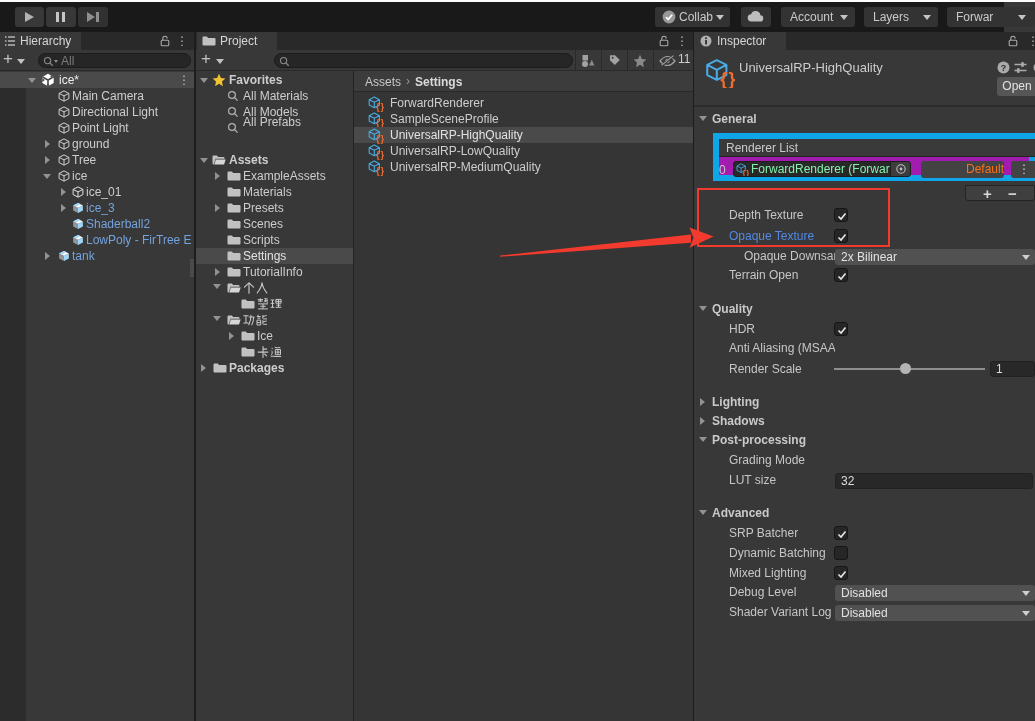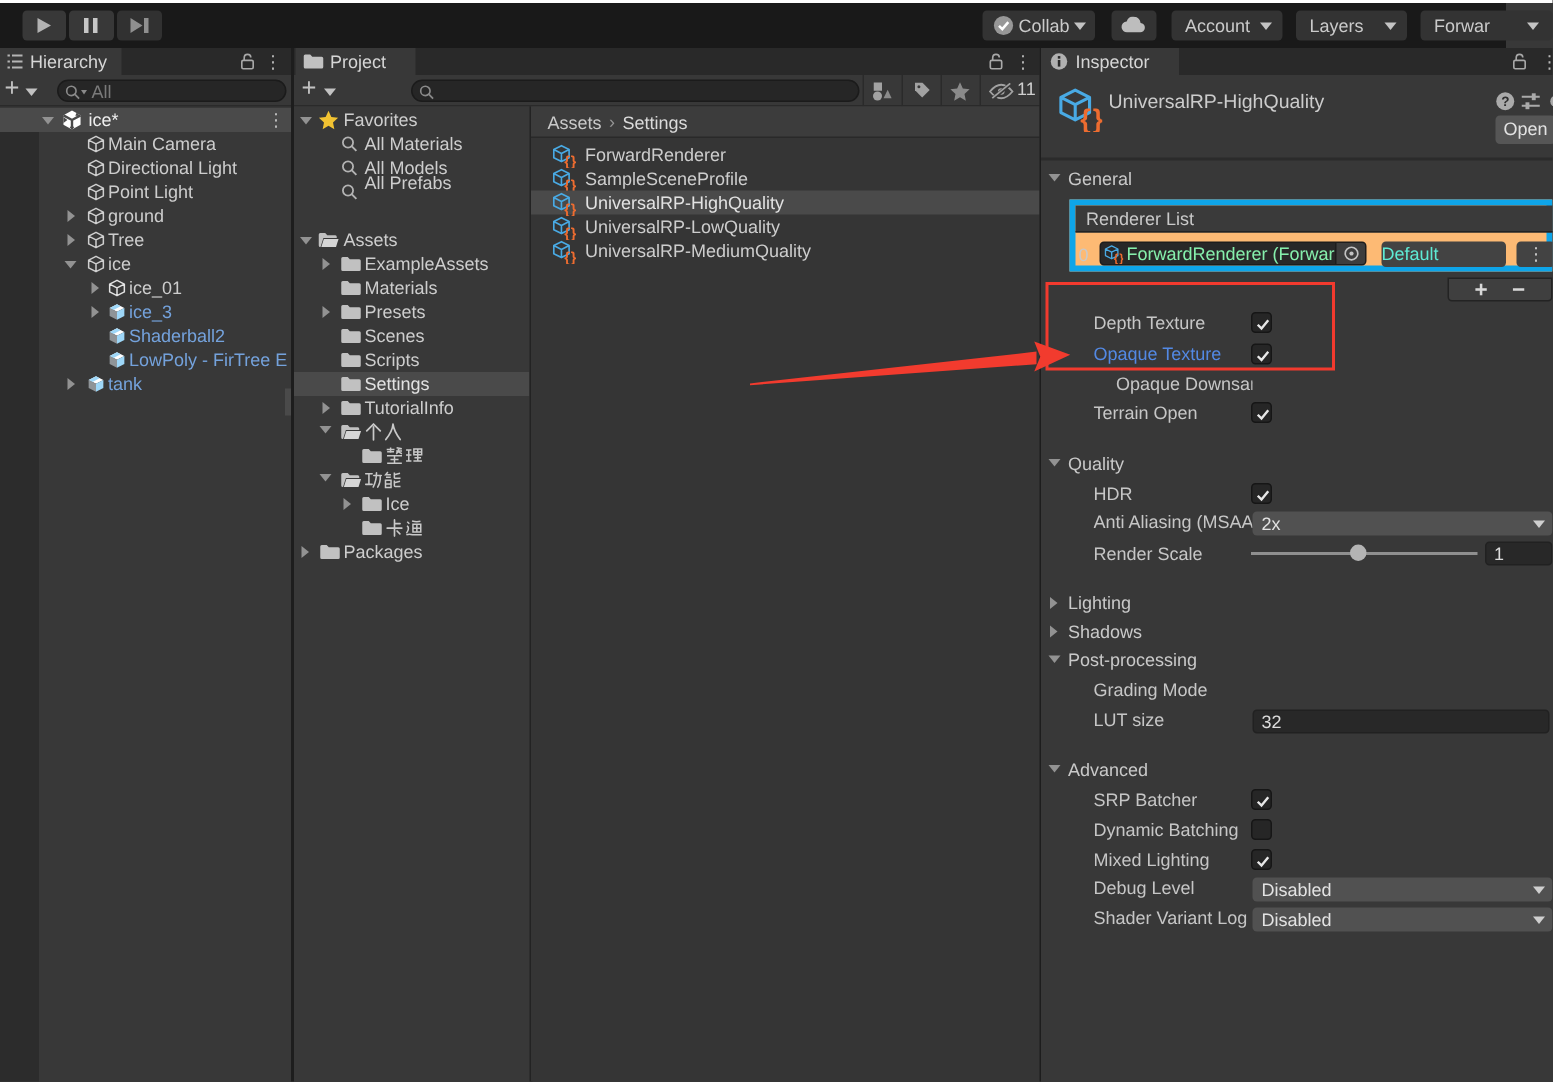--- a/index.html
+++ b/index.html
@@ -1,20 +1,20 @@
 <!DOCTYPE html>
 <html><head>
 <meta charset="utf-8">
 <style>
 * { margin:0; padding:0; box-sizing:border-box; }
 html,body { width:1035px; height:721px; background:#383838; overflow:hidden;
   font-family:"Liberation Sans", sans-serif; font-size:12px; color:#cdcdcd; }
 .a { position:absolute; }
 .t { position:absolute; white-space:nowrap; line-height:16px; }
-.b { font-weight:normal; }
+.b { font-weight:bold; }
 .tri-d { position:absolute; width:0; height:0; border-left:4px solid transparent; border-right:4px solid transparent; border-top:5px solid #929292; }
 .tri-r { position:absolute; width:0; height:0; border-top:4px solid transparent; border-bottom:4px solid transparent; border-left:5px solid #929292; }
 .dda { position:absolute; width:0; height:0; border-left:4px solid transparent; border-right:4px solid transparent; border-top:5px solid #cfcfcf; right:5px; top:6px; }
 .chk { position:absolute; width:14px; height:14px; background:#262626; border:1px solid #161616; border-radius:3px; }
 .chk svg { position:absolute; left:1px; top:1px; }
 .dd { position:absolute; height:16px; background:#515151; border-radius:3px; line-height:16px; padding-left:6px; color:#e2e2e2; }
 .inp { position:absolute; height:16px; background:#282828; border:1px solid #212121; border-radius:3px; line-height:14px; padding-left:5px; color:#dcdcdc; }
 .tbtn { position:absolute; height:20px; background:#383838; border-radius:3px; }
 .row-sel { position:absolute; background:#4a4a4a; }
 .lbl { position:absolute; white-space:nowrap; line-height:16px; color:#c6c6c6; overflow:hidden; }
@@ -430,73 +430,73 @@
         <rect x="3" y="7.2" width="2.6" height="4.6" fill="#aaaaaa"></rect>
       </svg>
     <svg class="a" style="left:337px;top:11px" width="13" height="13" viewBox="0 0 13 13">
         <circle cx="6.5" cy="6.5" r="4" fill="#aaaaaa"></circle>
       </svg>
     <div class="a" style="left:303px;top:27px;width:40px;height:19px;background:#565656;border-radius:3px;text-align:center;line-height:19px;color:#e2e2e2">Open</div>
   </div>
   <div class="a" id="ibody" style="left:0;top:77px;width:341px;height:612px;overflow:hidden">
     <div class="tri-d" style="left:5px;top:7px"></div>
     <span class="t b" style="left:18px;top:2px;color:#c9c9c9">General</span>
-    <div class="a" style="left:19px;top:24px;width:322px;height:48px;border:4px solid #0ea5e9;background:#fdba74">
+    <div class="a" style="left:19px;top:24px;width:322px;height:48px;border:6px solid #0ea5e9;background:#a21caf">
       <div class="a" style="left:0;top:0;width:320px;height:18px;background:#3a3a3a;border-bottom:1px solid #232323">
         <span class="t" style="left:7px;top:1px;color:#c9c9c9">Renderer List</span>
       </div>
     </div>
     <span class="t" style="left:25px;top:53px;color:#c9c9c9">0</span>
     <div class="a" style="left:39px;top:52px;width:178px;height:16px;background:#282828;border:1px solid #1d1d1d;border-radius:3px;overflow:hidden">
       <svg class="a" style="left:2px;top:1px" width="13" height="13" viewBox="0 0 16 16">
           <use href="#so"></use>
         </svg>
       <span class="t" style="left:17px;top:-1px;color:#86efac">ForwardRenderer (Forwar</span>
       <div class="a" style="right:0;top:0;width:20px;height:16px;background:#3d3d3d;border-left:1px solid #1d1d1d">
         <svg class="a" style="left:4px;top:1px;color:#c2c2c2" width="12" height="12">
             <use href="#pick"></use>
           </svg>
       </div>
     </div>
-    <div class="a" style="left:227px;top:52px;width:83px;height:17px;background:#434343;border-radius:3px;text-align:left;line-height:17px;color:#5eead4">Default</div>
+    <div class="a" style="left:227px;top:52px;width:83px;height:17px;background:#434343;border-radius:3px;text-align:right;line-height:17px;color:#f97316">Default</div>
     <div class="a" style="left:317px;top:52px;width:26px;height:17px;background:#434343;border-radius:3px;text-align:center;line-height:17px;color:#cccccc">⋮</div>
     <div class="a" style="left:271px;top:76px;width:70px;height:16px;background:#3f3f3f;border:1px solid #232323;border-radius:0 0 3px 3px">
       <span class="a" style="left:17px;top:-1px;font-size:15px;font-weight:bold;color:#d8d8d8">+</span>
       <span class="a" style="left:42px;top:-1px;font-size:15px;font-weight:bold;color:#d8d8d8">−</span>
     </div>
     <div class="a" style="left:3px;top:79px;width:193px;height:59px;border:2px solid #f23a2e"></div>
     <span class="lbl" style="left:35px;top:98px">Depth Texture</span>
     <div class="chk" style="left:140px;top:99px">
         <svg width="12" height="12">
           <path d="M2.5 6.5 L5 9 L9.5 3.5" stroke="#e8e8e8" stroke-width="1.6" fill="none"></path>
         </svg>
       </div>
     <span class="lbl" style="left:35px;top:119px;color:#5389e4">Opaque Texture</span>
     <div class="chk" style="left:140px;top:120px">
         <svg width="12" height="12">
           <path d="M2.5 6.5 L5 9 L9.5 3.5" stroke="#e8e8e8" stroke-width="1.6" fill="none"></path>
         </svg>
       </div>
     <span class="lbl" style="left:50px;top:139px;width:91px">Opaque Downsampling</span>
+    <div class="dd" style="left:141px;top:140px;width:200px">2x Bilinear<div class="dda"></div></div>
     <span class="lbl" style="left:35px;top:158px">Terrain Open</span>
     <div class="chk" style="left:140px;top:159px">
         <svg width="12" height="12">
           <path d="M2.5 6.5 L5 9 L9.5 3.5" stroke="#e8e8e8" stroke-width="1.6" fill="none"></path>
         </svg>
       </div>
     <div class="tri-d" style="left:5px;top:197px"></div>
     <span class="t b" style="left:18px;top:192px;color:#c9c9c9">Quality</span>
     <span class="lbl" style="left:35px;top:212px">HDR</span>
     <div class="chk" style="left:140px;top:213px">
         <svg width="12" height="12">
           <path d="M2.5 6.5 L5 9 L9.5 3.5" stroke="#e8e8e8" stroke-width="1.6" fill="none"></path>
         </svg>
       </div>
     <span class="lbl" style="left:35px;top:231px;width:106px">Anti Aliasing (MSAA)</span>
-    <div class="dd" style="left:141px;top:232px;width:200px">2x<div class="dda"></div></div>
     <span class="lbl" style="left:35px;top:252px">Render Scale</span>
     <div class="a" style="left:140px;top:259px;width:151px;height:2px;background:#8f8f8f"></div>
     <div class="a" style="left:206px;top:254px;width:11px;height:11px;border-radius:50%;background:#b4b4b4"></div>
     <div class="inp" style="left:296px;top:252px;width:45px">1</div>
     <div class="tri-r" style="left:6px;top:289px"></div>
     <span class="t b" style="left:18px;top:285px;color:#c9c9c9">Lighting</span>
     <div class="tri-r" style="left:6px;top:308px"></div>
     <span class="t b" style="left:18px;top:304px;color:#c9c9c9">Shadows</span>
     <div class="tri-d" style="left:5px;top:328px"></div>
     <span class="t b" style="left:18px;top:323px;color:#c9c9c9">Post-processing</span>

